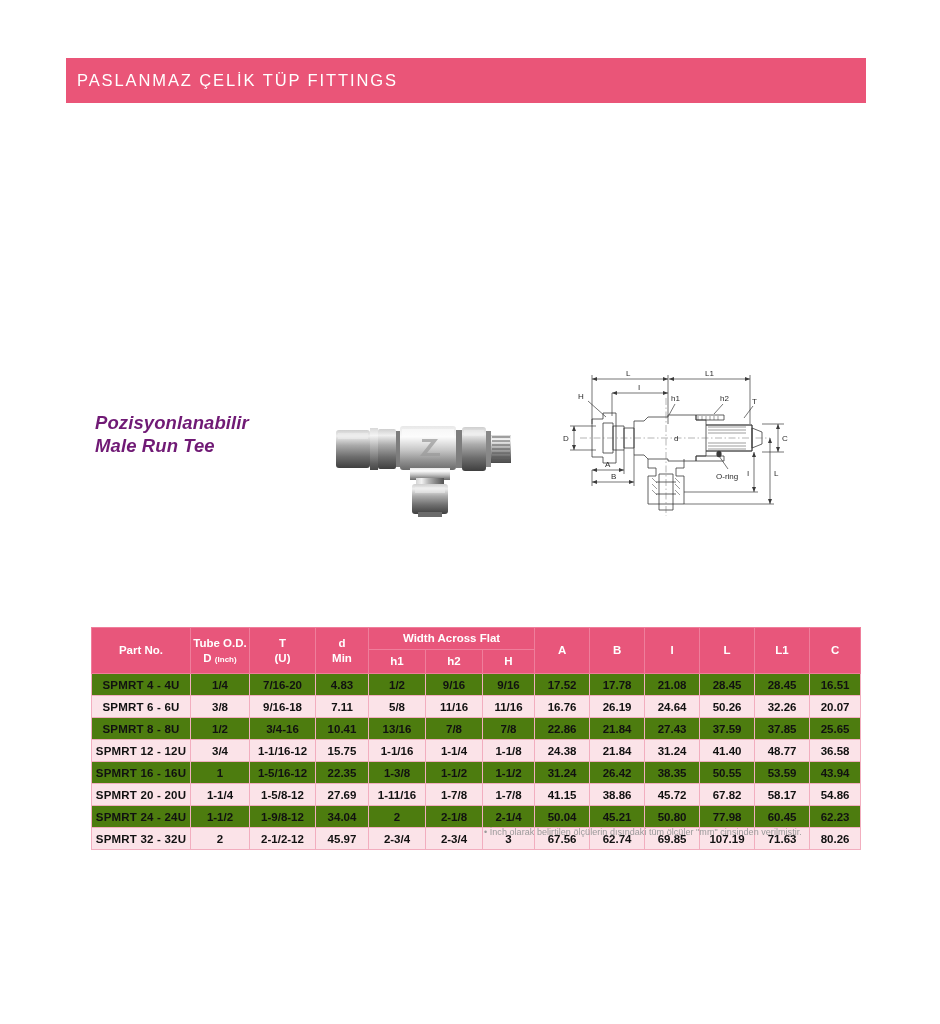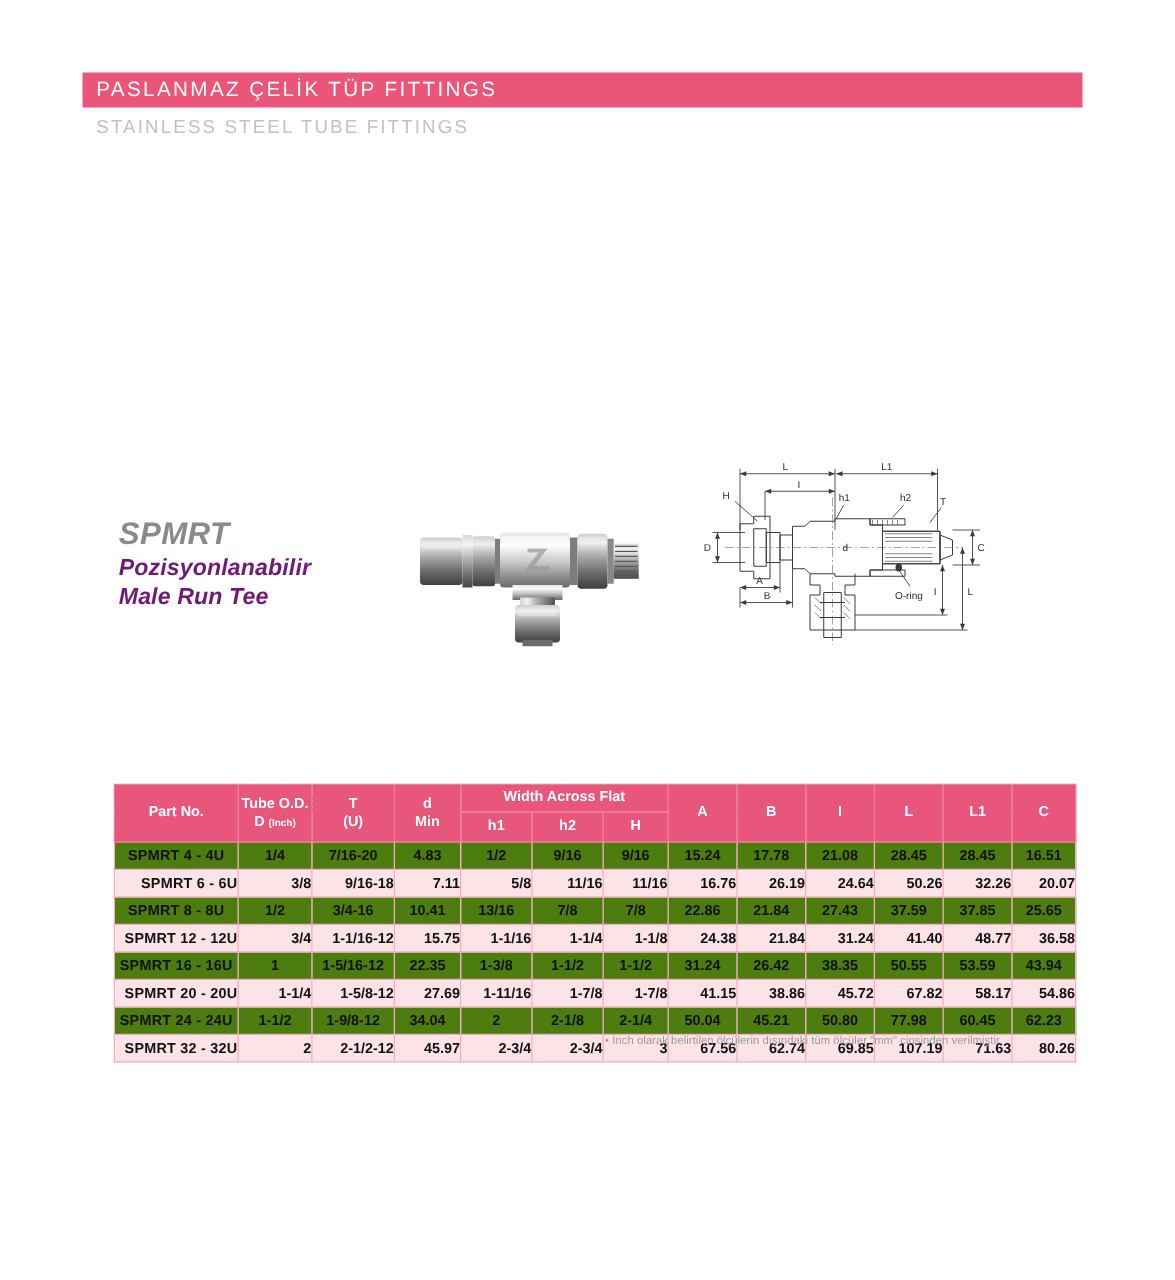--- a/index.html
+++ b/index.html
@@ -17,21 +17,21 @@
 
   
   #header-block {
     position: absolute;
     left: 66px;
     top: 58px;
     width: 800px;
   }
   #title-band {
     background: #ea5578;
-    height: 28px;
+    height: 45px;
     display: flex;
     align-items: center;
     padding-left: 11px;
     box-sizing: border-box;
   }
   #title-tr {
     color: #ffffff;
     font-size: 16.5px;
     letter-spacing: 1.9px;
     font-weight: 400;
@@ -124,21 +124,21 @@
   }
   #spec-table thead th.h-main { height: 44px; }
   #spec-table thead th.h-top { height: 21px; }
   #spec-table thead th.h-sub { height: 23px; }
   #spec-table tbody td {
     height: 21px;
     font-weight: bold;
     font-size: 11.5px;
   }
   #spec-table tbody tr.odd td { background: #4d7c0f; }
-  #spec-table tbody tr.even td { background: #fbe3e8; text-align: right; }
+  #spec-table tbody tr.even td { background: #fbe3e8; }
   td.partno { letter-spacing: 0.2px; }
   .unit-small {
     font-size: 8px;
     font-weight: bold;
   }
 
   
   #footnote {
     position: absolute;
     left: 484px;
@@ -149,25 +149,23 @@
     white-space: nowrap;
   }
 </style>
 </head>
 <body>
 
 <div id="header-block">
   <div id="title-band">
     <span id="title-tr">PASLANMAZ  ÇELİK  TÜP  FITTINGS</span>
   </div>
-  <div id="title-en">STAINLESS  STEEL  TUBE  FITTINGS</div>
 </div>
 
 <div id="product-name">
-  <div id="product-code">SPMRT</div>
   <div class="product-desc-line">Pozisyonlanabilir</div>
   <div class="product-desc-line">Male Run Tee</div>
 </div>
 
 <div id="product-photo">
   <svg width="182" height="122" viewBox="0 0 182 122" xmlns="http://www.w3.org/2000/svg">
     <defs>
       <linearGradient id="metalH" x1="0" y1="0" x2="0" y2="1">
         <stop offset="0%" stop-color="#d9d9d9"></stop>
         <stop offset="18%" stop-color="#f4f4f4"></stop>
@@ -462,21 +460,21 @@
     </thead>
     <tbody id="spec-table-body">
         <tr class="odd">
           <td class="partno">SPMRT  4 -  4U</td>
           <td>1/4</td>
           <td>7/16-20</td>
           <td>4.83</td>
           <td>1/2</td>
           <td>9/16</td>
           <td>9/16</td>
-          <td>15.24</td>
+          <td>17.52</td>
           <td>17.78</td>
           <td>21.08</td>
           <td>28.45</td>
           <td>28.45</td>
           <td>16.51</td>
         </tr>
         <tr class="even">
           <td class="partno">SPMRT  6 -  6U</td>
           <td>3/8</td>
           <td>9/16-18</td>

